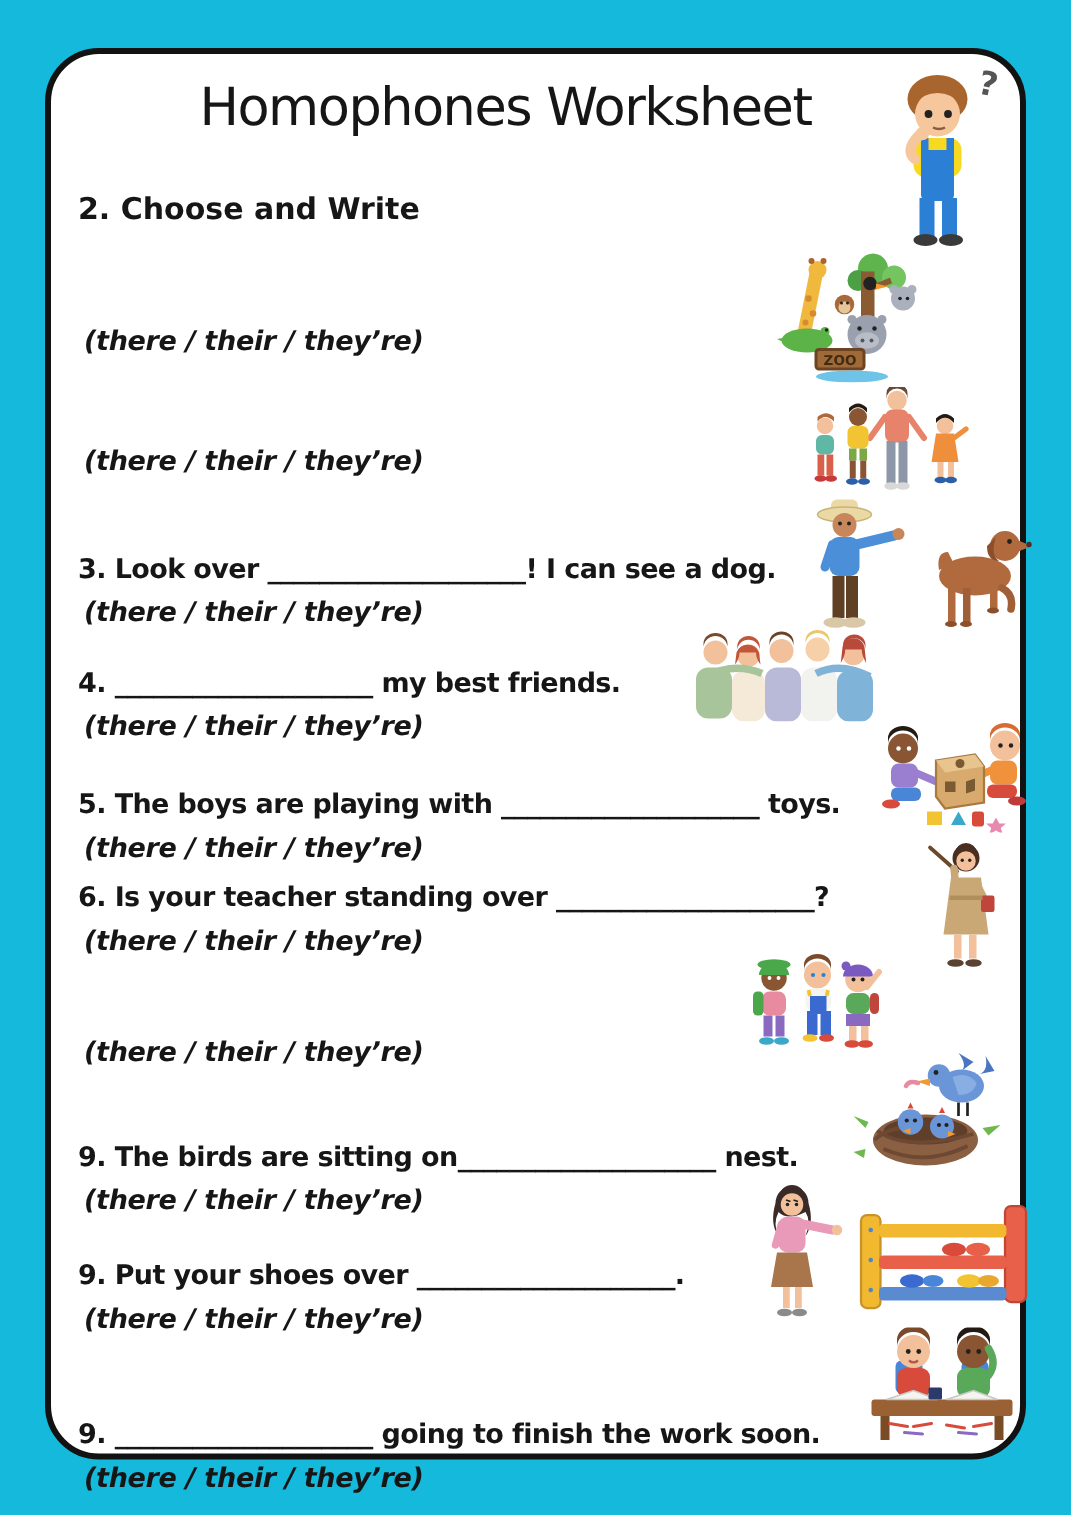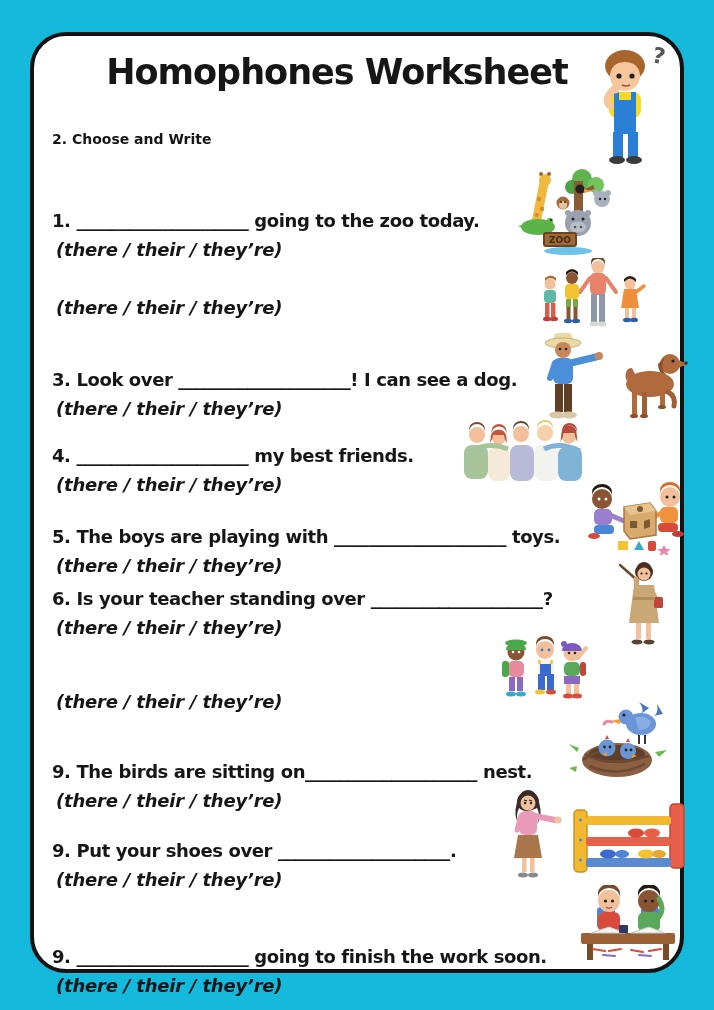--- a/index.html
+++ b/index.html
@@ -9,45 +9,44 @@
     font-family:"DejaVu Sans","Liberation Sans",sans-serif;
     color:#161616;
   }
   .card{
     position:absolute;left:30px;top:32px;width:654px;height:941px;
     box-sizing:border-box;background:#ffffff;border:4px solid #121212;
     border-radius:36px;
   }
   .title{
     position:absolute;left:0;right:40px;top:16px;text-align:center;
-    font-size:35px;font-weight:bold;letter-spacing:-1px;
+    font-size:35px;font-weight:normal;letter-spacing:-1px;
   }
   .section{
-    position:absolute;left:18px;top:90px;font-size:14px;font-weight:bold;line-height:26px;
+    position:absolute;left:18px;top:90px;font-size:20px;font-weight:bold;line-height:26px;
   }
   .item{position:absolute;left:18px;font-size:18px;font-weight:bold;}
   .sentence{line-height:22px;letter-spacing:-0.4px;white-space:nowrap;}
   .options{line-height:22px;margin-top:7px;padding-left:4px;letter-spacing:-0.2px;font-style:italic;}
   .illu{position:absolute;}
   svg{display:block;width:100%;height:100%;}
 </style>
 </head>
 <body>
 
 <div class="canvas" style="--bg: #14b9dc;">
   <div class="card">
 
     <div class="title">Homophones Worksheet</div>
 
     <div class="section">
       <div>2. Choose and Write</div>
     </div>
 
     <div class="item" style="top:174px">
-      <div class="sentence">1. ____________________ going to the zoo today.</div>
       <div class="options">(there / their / they’re)</div>
     </div>
     <div class="item" style="top:254px">
       <div class="options">(there / their / they’re)</div>
     </div>
     <div class="item" style="top:333px">
       <div class="sentence">3. Look over ____________________! I can see a dog.</div>
       <div class="options">(there / their / they’re)</div>
     </div>
     <div class="item" style="top:409px">

